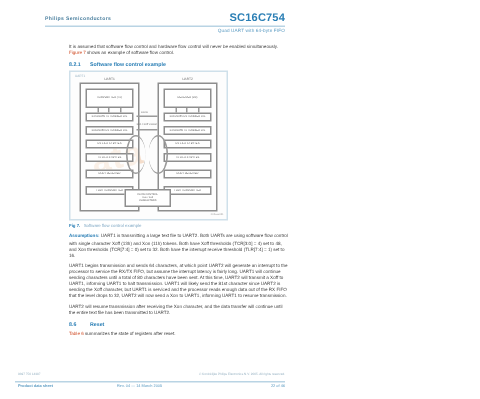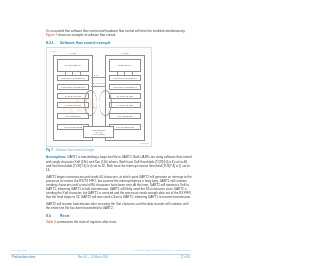--- a/index.html
+++ b/index.html
@@ -106,20 +106,26 @@
   .f-tr{position:absolute;right:10px;top:1.4px;font-size:2.1px;color:#9ab4c4;text-align:right;}
   .f-bl{position:absolute;left:12px;top:8.2px;font-size:2.6px;color:#5b9bc2;font-weight:bold;}
   .f-bc{position:absolute;left:78px;top:8.2px;font-size:2.6px;color:#5b9bc2;}
   .f-br{position:absolute;right:10px;top:8.2px;font-size:2.6px;color:#5b9bc2;}
 </style>
 </head>
 <body>
 
 <div class="page">
 
+  <div class="hdr">
+    <div class="hdr-left">Philips Semiconductors</div>
+    <div class="hdr-right">SC16C754</div>
+    <div class="hdr-rule"></div>
+    <div class="hdr-sub">Quad UART with 64-byte FIFO</div>
+  </div>
 
   <div class="col">
 
     <p class="txt">
       <span>It is assumed that software flow control and hardware flow control will never be enabled simultaneously.</span>
       <span class="xref">Figure 7</span>
       <span>shows an example of software flow control.</span>
     </p>
 
     <h4 class="sec">

